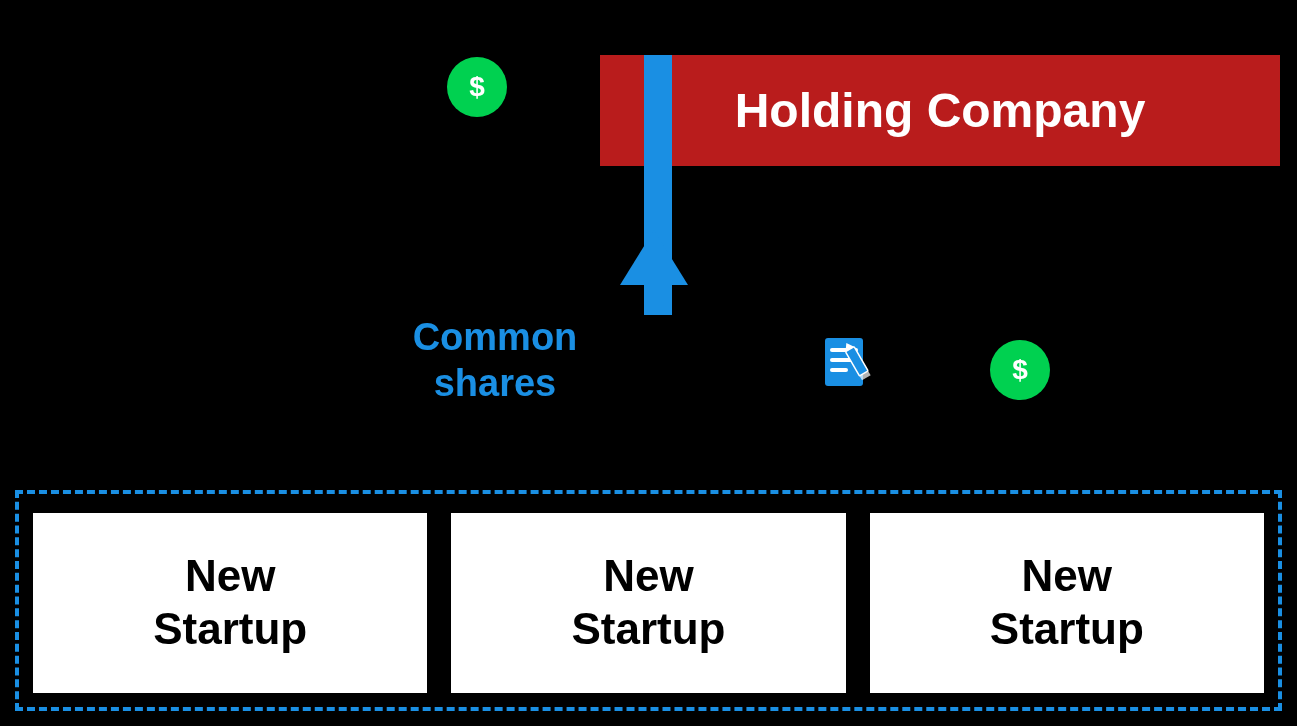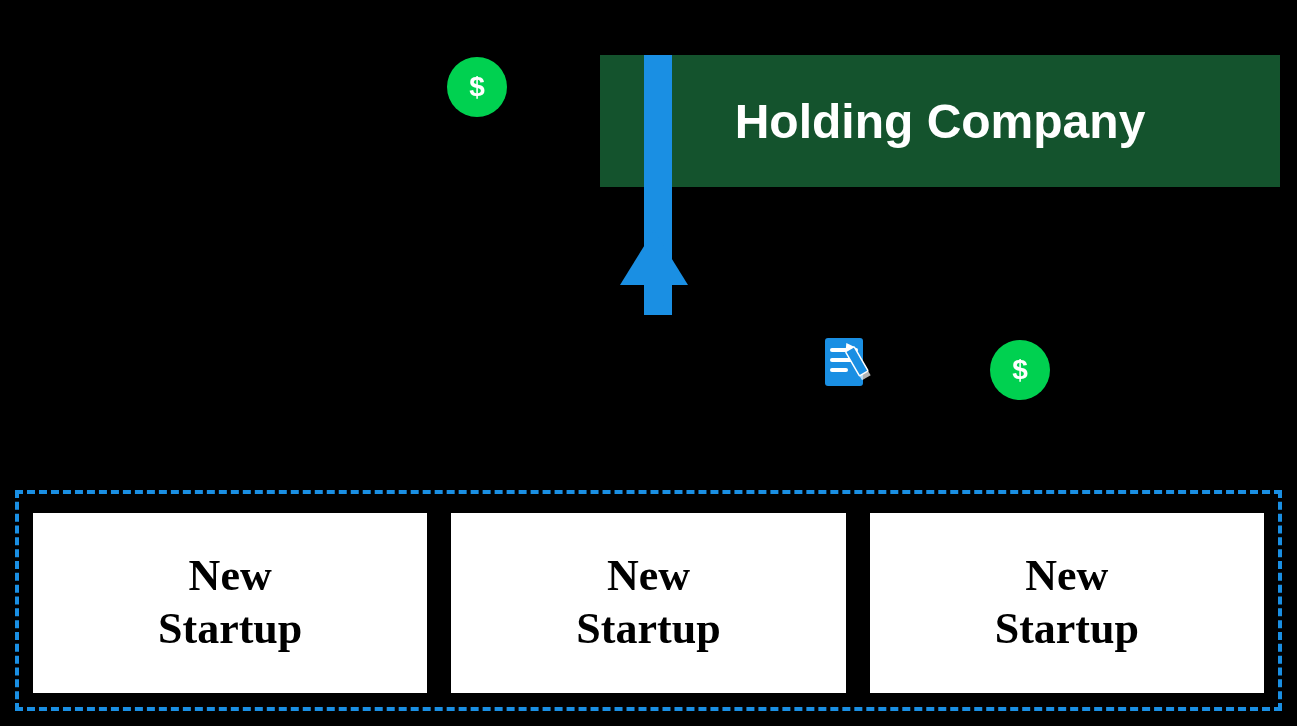--- a/index.html
+++ b/index.html
@@ -17,22 +17,22 @@
       height: 726px;
       position: relative;
     }
 
     
     .holding-company {
       position: absolute;
       top: 55px;
       left: 600px;
       right: 17px;
-      height: 132px;
-      background: #14532d;
+      height: 111px;
+      background: #b91c1c;
       display: flex;
       align-items: center;
       justify-content: center;
     }
 
     .holding-company-label {
       color: #fff;
       font-size: 48px;
       font-weight: 900;
       text-align: center;
@@ -150,21 +150,20 @@
 
     
     .startup-boxes {
       position: absolute;
       top: 505px;
       left: 25px;
       right: 25px;
       bottom: 25px;
       display: flex;
       gap: 8px;
-      font-family: Liberation Serif, serif;
     }
 
     .startup-box {
       flex: 1;
       background: #fff;
       border: 3px solid #000;
       margin: 5px;
       display: flex;
       align-items: center;
       justify-content: center;
@@ -195,20 +194,24 @@
 
 
   <div class="dollar-bubble-top">
     <span class="dollar-symbol">$</span>
   </div>
 
   <div class="arrow-shaft"></div>
 
   <div class="arrow-head"></div>
 
+  <div class="common-shares-label">
+    <span>Common</span><br>
+    <span>shares</span>
+  </div>
 
   <div class="edit-icon">
     <svg class="edit-svg" viewBox="0 0 65 65" xmlns="http://www.w3.org/2000/svg">
 
       <rect x="5" y="10" width="38" height="48" rx="3" ry="3" fill="#1a8fe3"></rect>
 
       <rect x="10" y="20" width="28" height="4" rx="2" fill="#fff"></rect>
       <rect x="10" y="30" width="28" height="4" rx="2" fill="#fff"></rect>
       <rect x="10" y="40" width="18" height="4" rx="2" fill="#fff"></rect>
 

